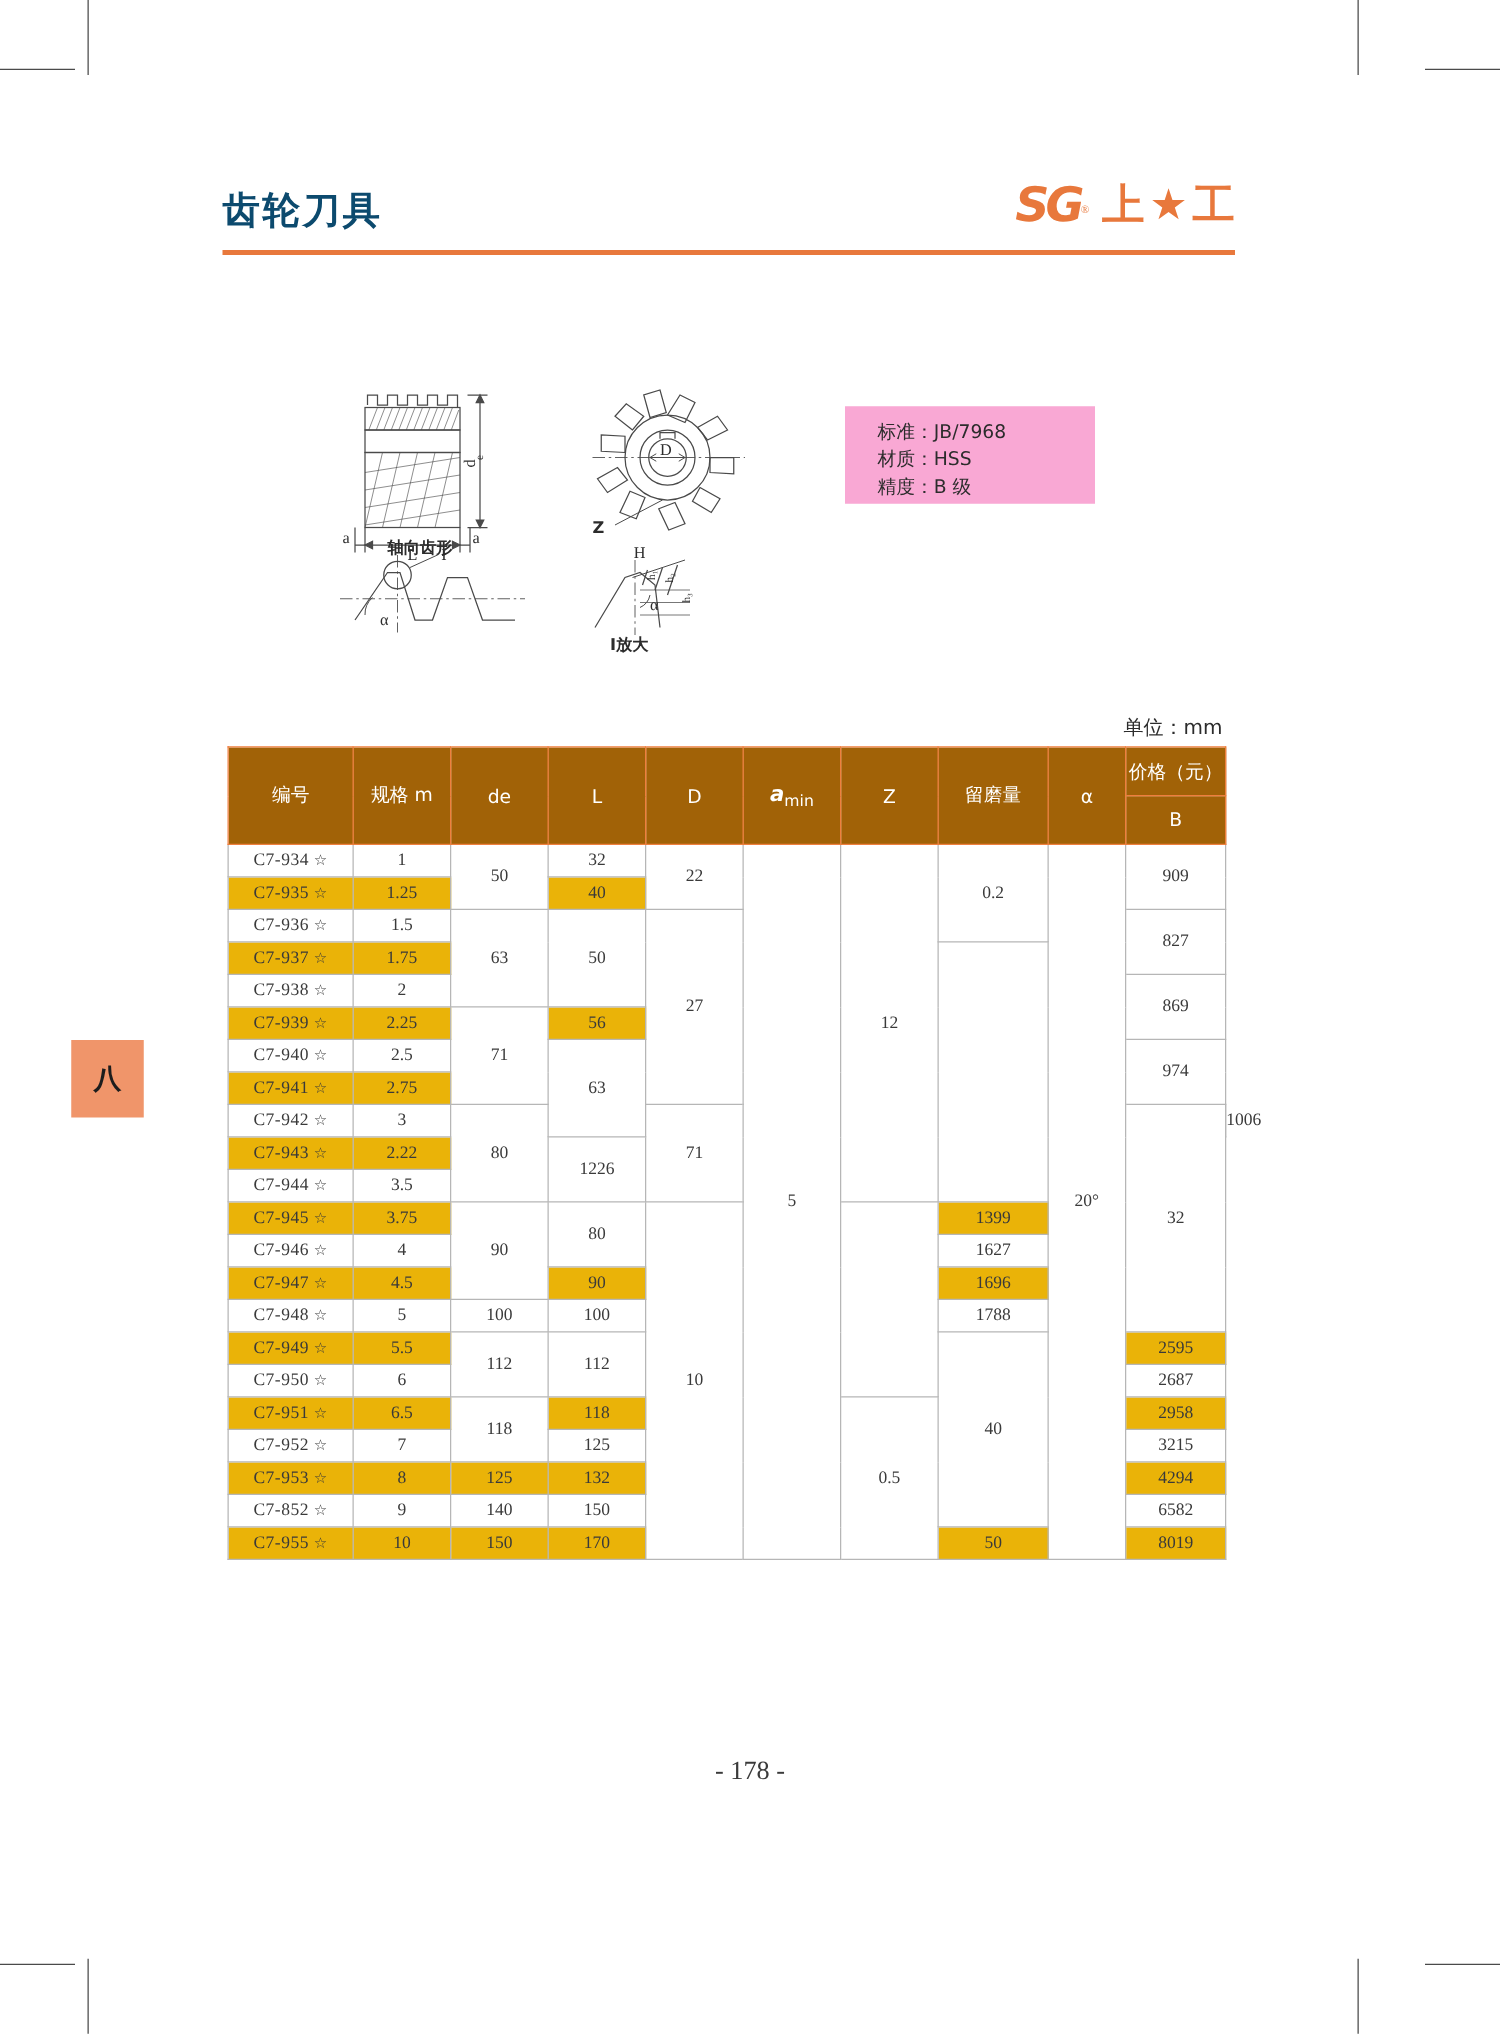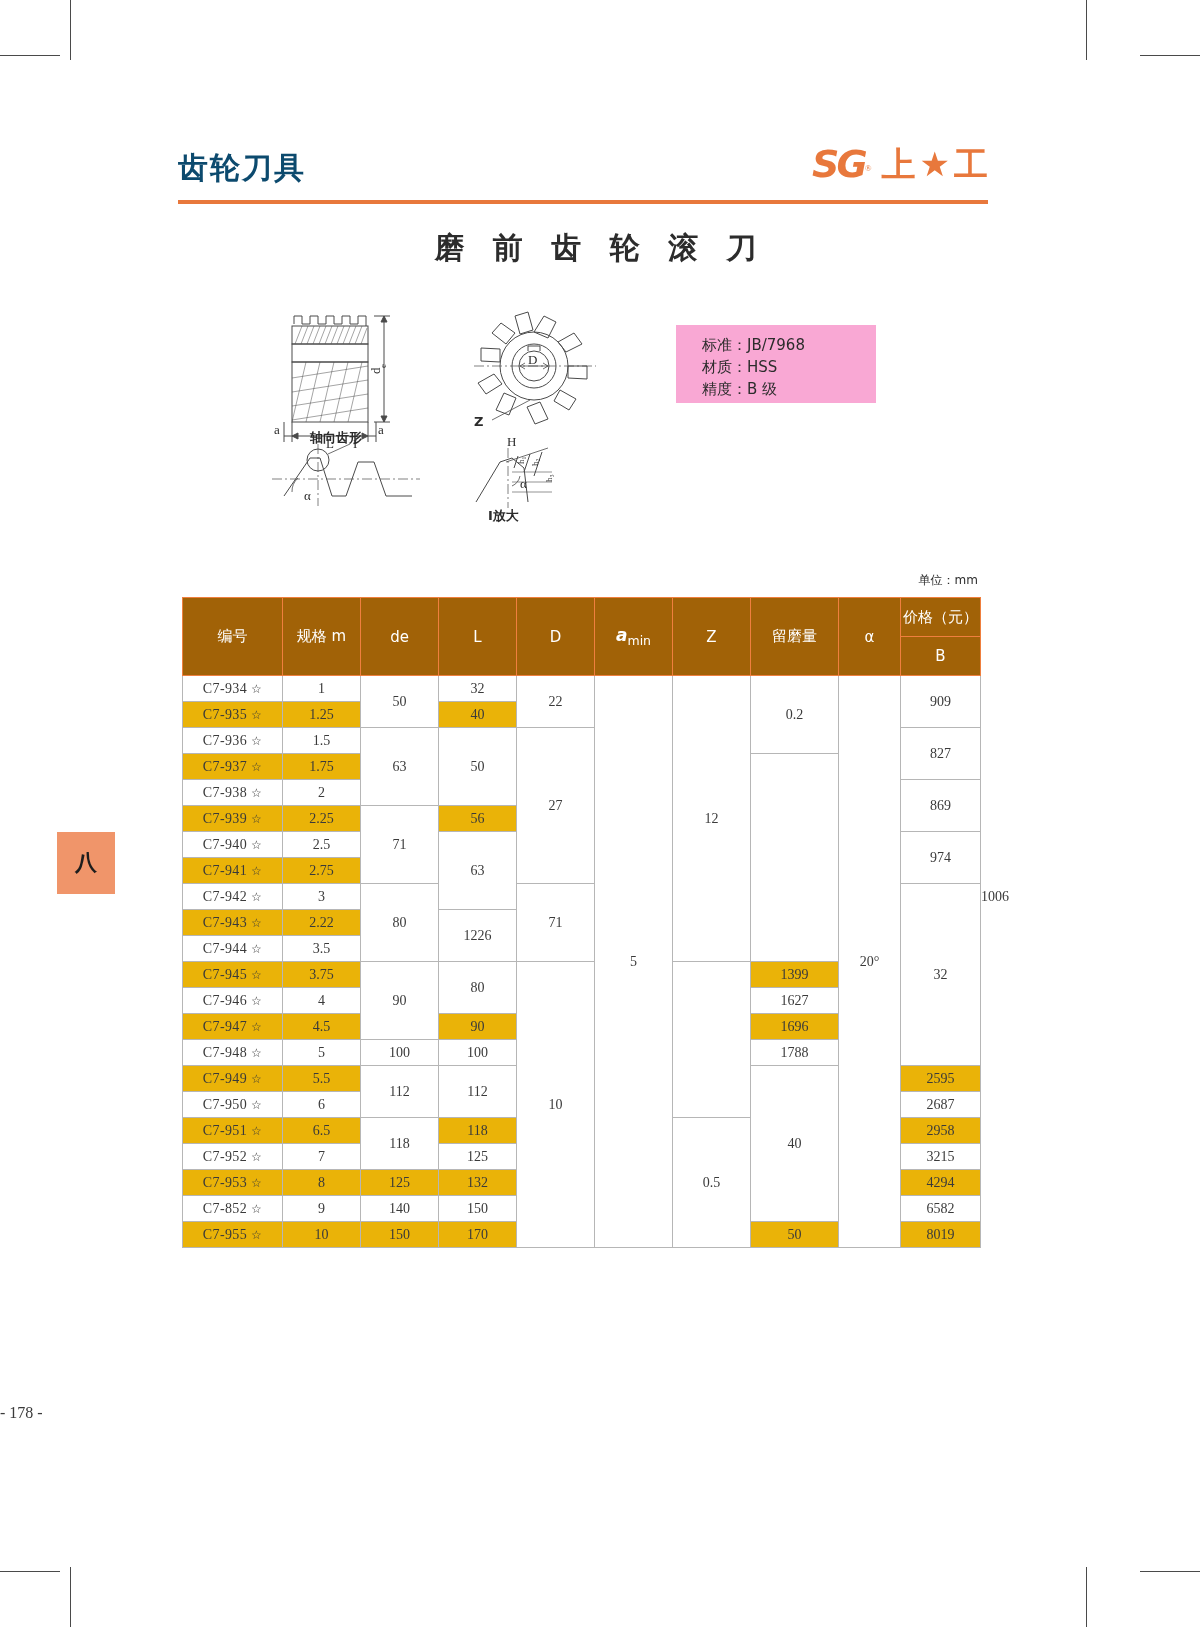--- a/index.html
+++ b/index.html
@@ -50,21 +50,21 @@
   
   .specbox{
     position:absolute;left:676px;top:325px;width:200px;height:78px;
     background:#f9a8d4;padding:9px 0 0 26px;box-sizing:border-box;
   }
   .specrow{font-family:"DejaVu Sans","Liberation Sans",sans-serif;font-size:15px;
      color:#2c2c2c;line-height:22px;white-space:nowrap;}
 
   
   .unit{position:absolute;right:222px;top:572px;
-    font-family:"DejaVu Sans","Liberation Sans",sans-serif;font-size:12px;color:#2c2c2c;}
+    font-family:"DejaVu Sans","Liberation Sans",sans-serif;font-size:16px;color:#2c2c2c;}
 
   
   .sidetab{position:absolute;left:57px;top:832px;width:58px;height:62px;
     background:#f0956a;display:flex;align-items:center;justify-content:center;}
   .sidetab span{font-family:"DejaVu Sans","Liberation Sans",sans-serif;
     font-size:22px;font-weight:700;color:#1d1d1d;}
 
   
   table.spec{
     position:absolute;left:182px;top:597px;border-collapse:collapse;
@@ -86,22 +86,22 @@
   td.code{text-align:center;font-size:14px;letter-spacing:.4px;}
   td.shade{background:#eab308;}
   .star{font-size:12px;}
 
   
   .notes{position:absolute;left:198px;top:1163px;width:700px;
     font-family:"DejaVu Sans","Liberation Sans",sans-serif;font-size:14px;color:#3a3a3a;line-height:19px;}
   .notes .l2{padding-left:30px;}
 
   
-  .footer{position:absolute;left:0;right:0;top:1404px;
-    font-family:"Liberation Serif",serif;font-size:16px;color:#3a3a3a;}
+  .footer{position:absolute;left:0;right:0;top:1404px;text-align:center;
+    font-family:"Liberation Serif",serif;font-size:21px;color:#3a3a3a;}
 </style>
 </head>
 <body>
 
 <div class="page">
 
   <div class="cm v" style="left:70px;top:0;"></div>
   <div class="cm h" style="left:0;top:55px;"></div>
   <div class="cm v" style="left:1086px;top:0;"></div>
   <div class="cm h" style="right:0;top:55px;"></div>
@@ -118,21 +118,20 @@
       </div>
       <div class="logo-cn">
         <span>上</span>
         <span class="logo-star">★</span>
         <span>工</span>
       </div>
     </div>
     <div class="hdr-rule"></div>
   </div>
 
-  <div class="maintitle">磨 前 齿 轮 滚 刀</div>
 
   <div class="draw">
     <svg width="420" height="260" viewBox="0 0 420 260">
       <g fill="none" stroke="#4a4a4a" stroke-width="1">
 
         <path d="M32 28 L32 20 L40 20 L40 28 L48 28 L48 20 L56 20 L56 28 L64 28 L64 20 L72 20 L72 28 L80 28 L80 20 L88 20 L88 28 L96 28 L96 20 L104 20 L104 30"></path>
         <rect x="30" y="30" width="76" height="18"></rect>
         <g stroke-width="0.5">
           <path d="M33 48 L40 30 M39 48 L46 30 M45 48 L52 30 M51 48 L58 30 M57 48 L64 30 M63 48 L70 30 M69 48 L76 30 M75 48 L82 30 M81 48 L88 30 M87 48 L94 30 M93 48 L100 30 M99 48 L105 32"></path>
         </g>

